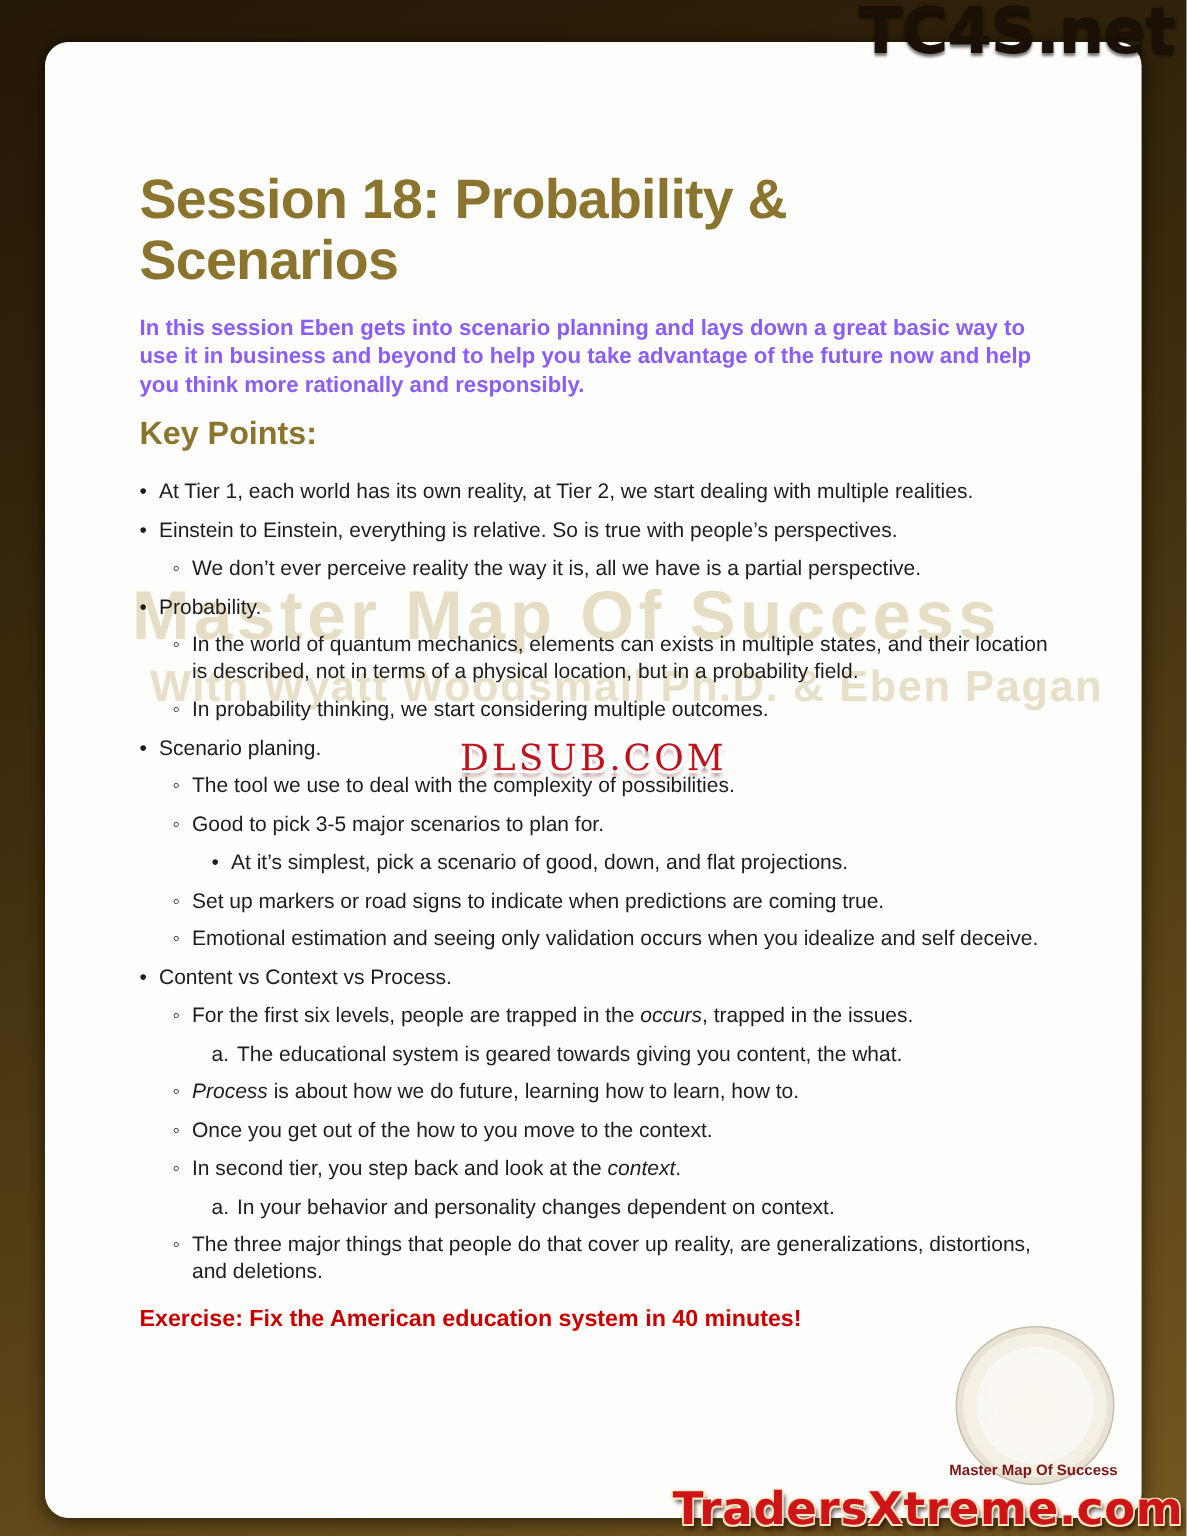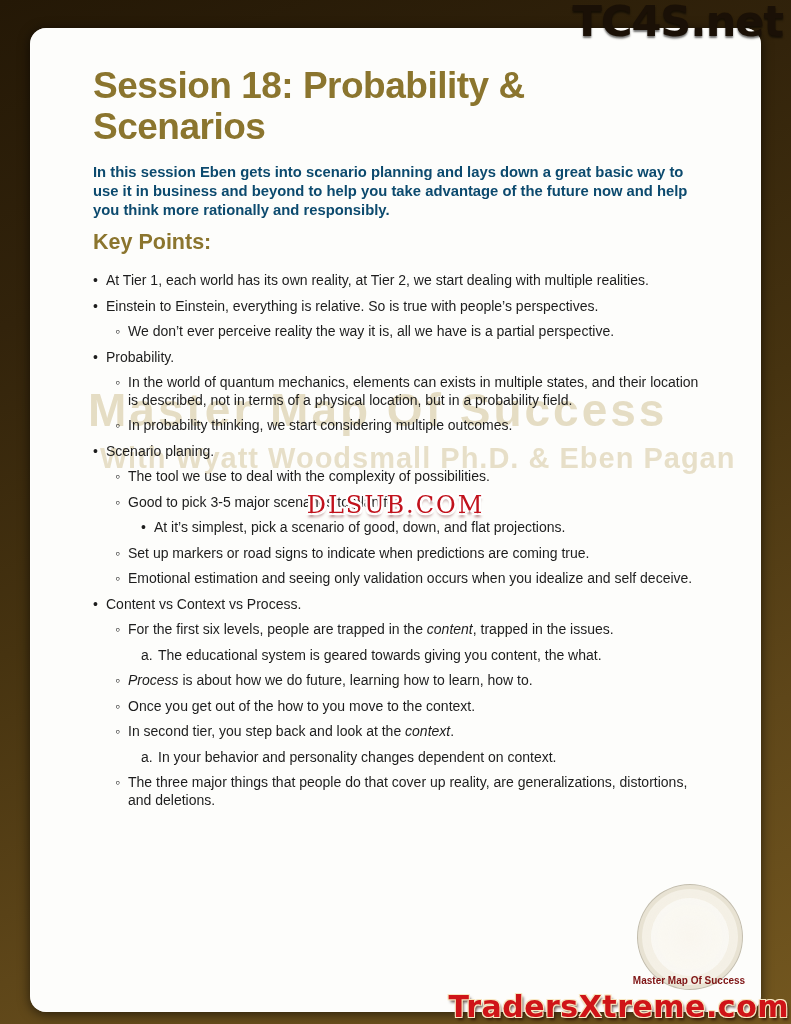--- a/index.html
+++ b/index.html
@@ -48,28 +48,28 @@
     position: absolute; z-index: 3; top: 463px; left: 50%; transform: translateX(-50%);
     font-size: 24px; font-weight: normal; letter-spacing: 2px; white-space: nowrap;
     color: var(--dlsub-red, #c1121c);
     font-family: "DejaVu Serif", serif;
     text-shadow: -2px -2px 0 #ffffff, 2px -2px 0 #ffffff, -2px 2px 0 #ffffff,
                  2px 2px 0 #ffffff, -2px 0 0 #ffffff, 2px 0 0 #ffffff,
                  0 -2px 0 #ffffff, 0 4px 3px rgba(95,0,5,0.55);
   }
 
   
-  .content { position: relative; z-index: 2; padding: 37px 58px 0 63px; }
+  .content { position: relative; z-index: 2; padding: 84px 58px 0 63px; }
   .title {
     margin: 0; font-size: 37px; line-height: 41px; font-weight: bold;
     letter-spacing: -0.5px; color: var(--heading-gold, #8b752e);
   }
   .intro {
     margin: 16px 0 0 0; font-size: 14.8px; line-height: 19px;
-    font-weight: bold; color: #0c4a6e;
+    font-weight: bold; color: #8b5cf6;
   }
   .kp-head {
     margin: 10px 0 0 0; font-size: 21.5px; font-weight: bold;
     color: var(--heading-gold, #8b752e);
   }
   .kp-list { margin-top: 17px; font-size: 14px; line-height: 17.5px; color: var(--body-text, #1d1d1d); }
   .kp { display: flex; margin-bottom: 8px; }
   .kp .marker { flex: 0 0 13px; }
   .kp .kp-text { flex: 1; }
   .kp.level-2 { margin-left: 22px; }
@@ -162,21 +162,21 @@
         <div class="kp level-2">
           <span class="marker">◦</span>
           <span class="kp-text"><span>Emotional estimation and seeing only validation occurs when you idealize and self deceive.</span></span>
         </div>
         <div class="kp level-1">
           <span class="marker">•</span>
           <span class="kp-text"><span>Content vs Context vs Process.</span></span>
         </div>
         <div class="kp level-2">
           <span class="marker">◦</span>
-          <span class="kp-text"><span>For the first six levels, people are trapped in the </span><em>content</em><span>, trapped in the issues.</span></span>
+          <span class="kp-text"><span>For the first six levels, people are trapped in the </span><em>occurs</em><span>, trapped in the issues.</span></span>
         </div>
         <div class="kp level-3 lettered">
           <span class="marker">a.</span>
           <span class="kp-text"><span>The educational system is geared towards giving you content, the what.</span></span>
         </div>
         <div class="kp level-2">
           <span class="marker">◦</span>
           <span class="kp-text"><em>Process</em><span> is about how we do future, learning how to learn, how to.</span></span>
         </div>
         <div class="kp level-2">
@@ -189,20 +189,21 @@
         </div>
         <div class="kp level-3 lettered">
           <span class="marker">a.</span>
           <span class="kp-text"><span>In your behavior and personality changes dependent on context.</span></span>
         </div>
         <div class="kp level-2">
           <span class="marker">◦</span>
           <span class="kp-text"><span>The three major things that people do that cover up reality, are generalizations, distortions, and deletions.</span></span>
         </div>
       </div>
+    <p class="exercise">Exercise: Fix the American education system in 40 minutes!</p>
   </div>
 
   <div class="seal">
     <div class="seal-ring"></div>
     <div class="seal-label">Master Map Of Success</div>
   </div>
 
 </div>
 
 <div class="traders">TradersXtreme.com</div>

